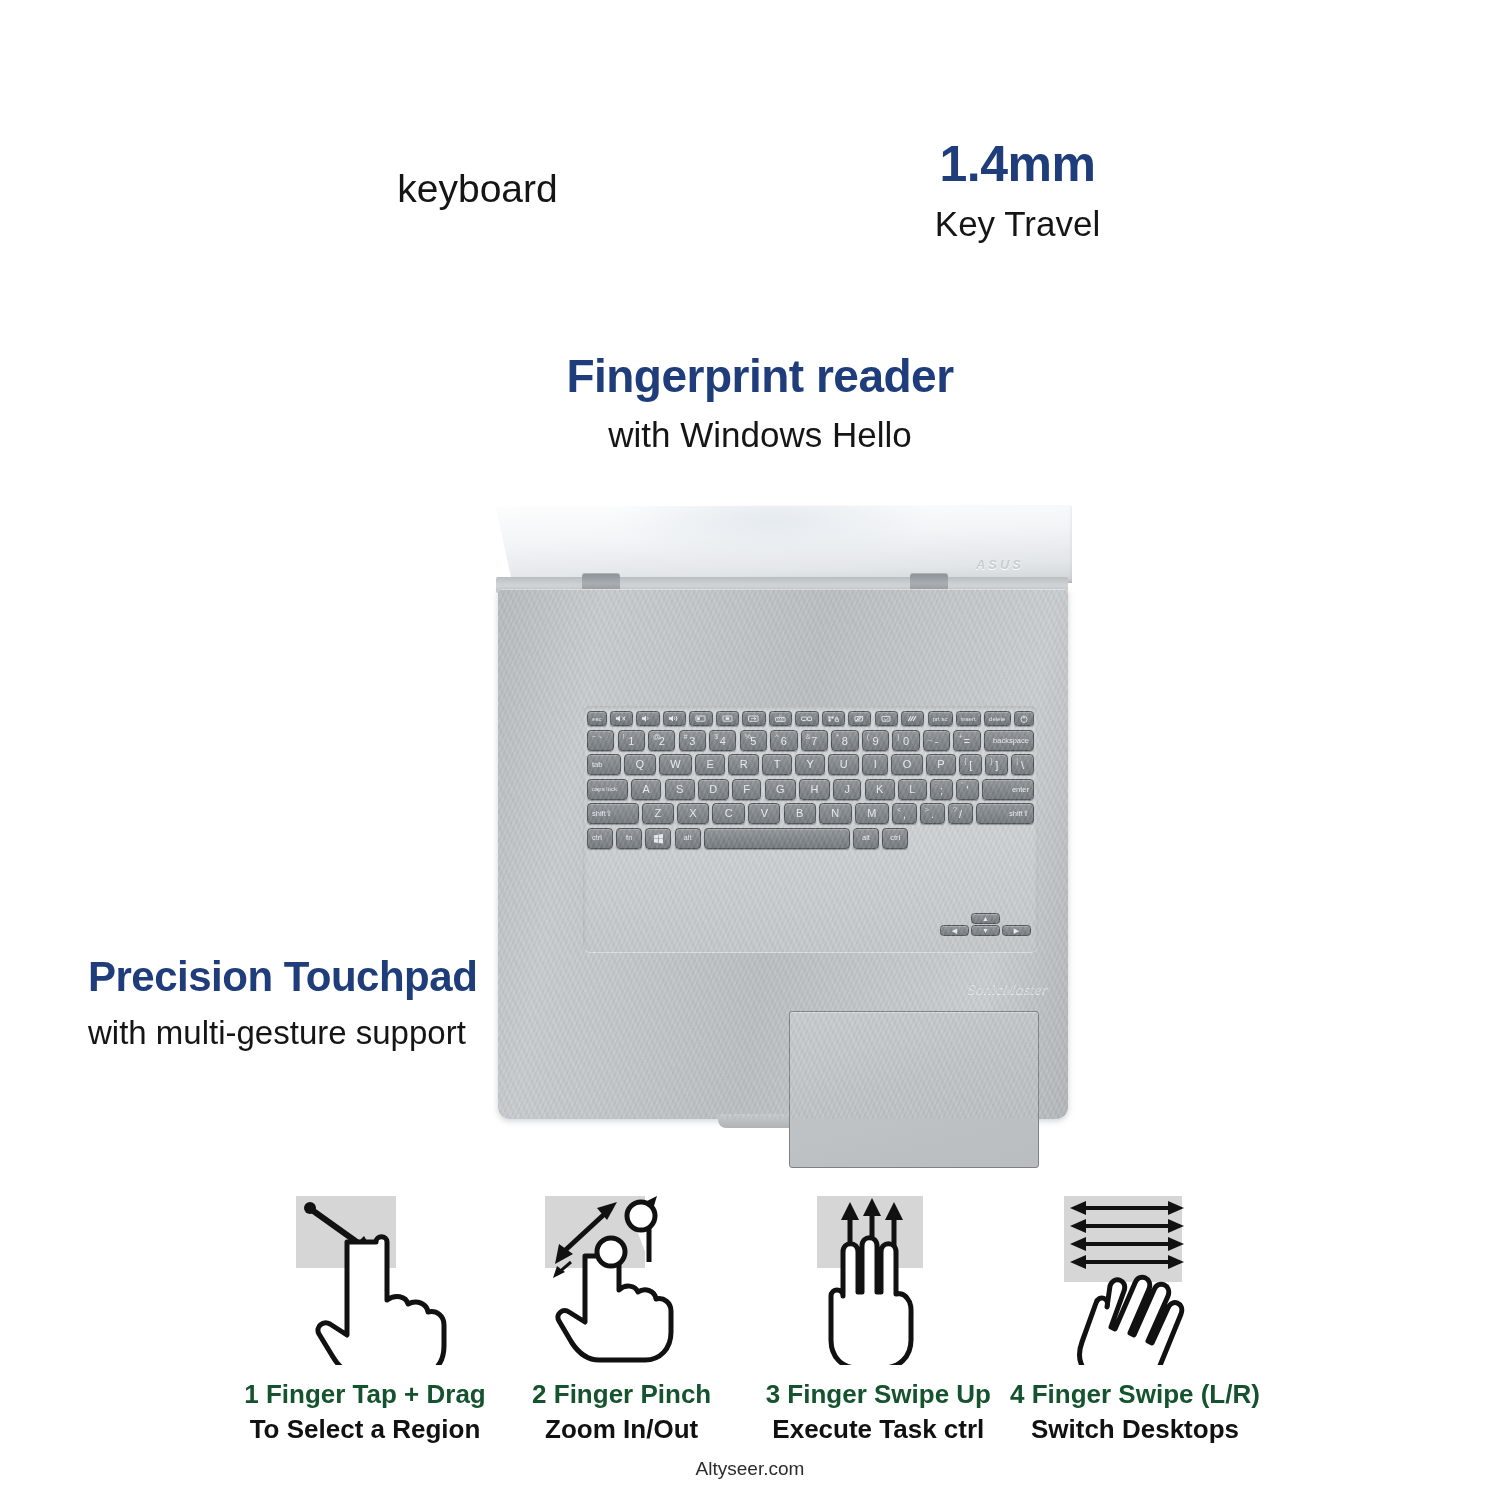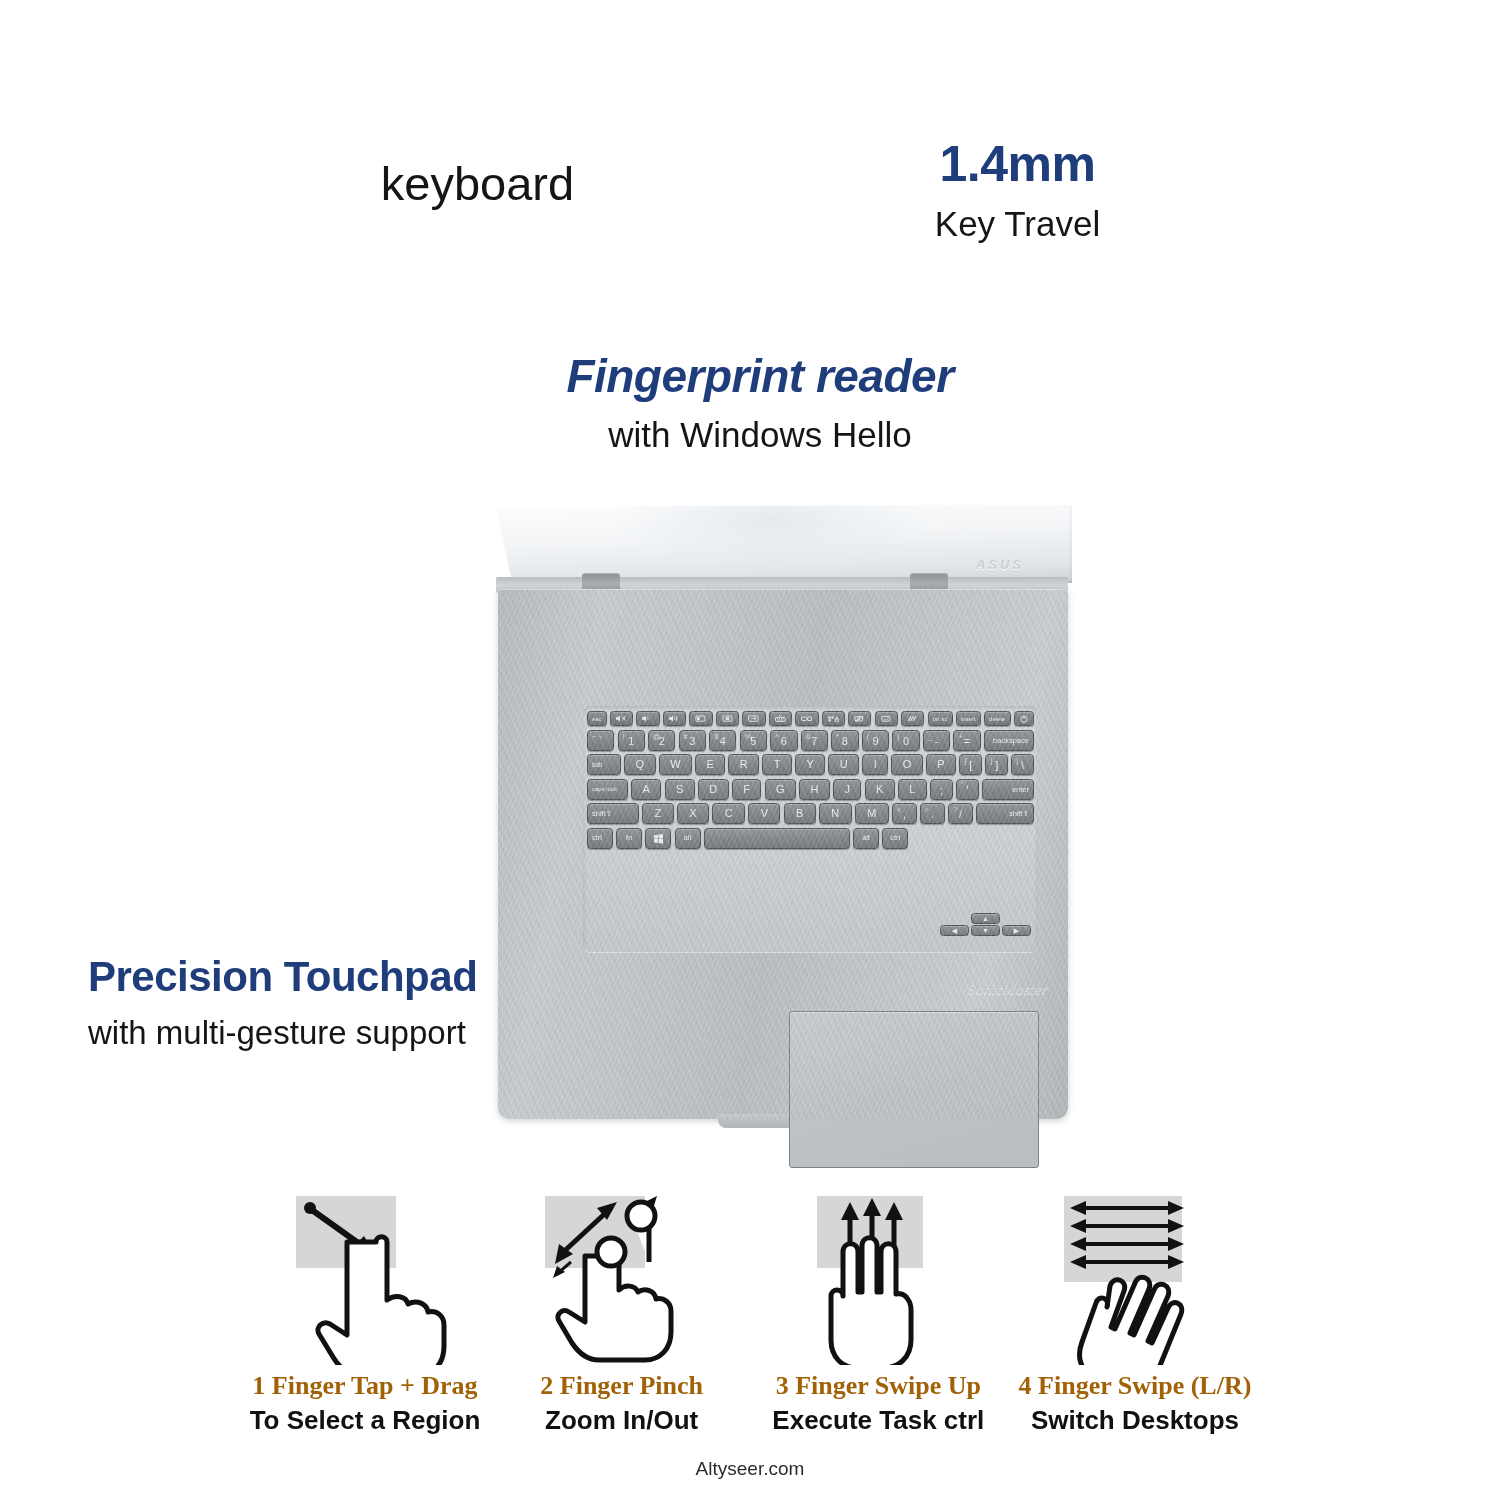--- a/index.html
+++ b/index.html
@@ -33,28 +33,28 @@
   .callout .sub {
     font-family: "Liberation Sans Narrow", "Liberation Sans", sans-serif;
     font-weight: 400;
     color: #151515;
     white-space: nowrap;
     line-height: 1.1;
   }
 
   #callout-chiclet        { left: 265px;  top: 138px; width: 425px; }
   #callout-chiclet .headline { font-size: 50px; }
-  #callout-chiclet .sub      { font-size: 47px; margin-top: 20px; }
+  #callout-chiclet .sub      { font-size: 39px; margin-top: 30px; }
 
   #callout-keytravel      { left: 805px;  top: 138px; width: 425px; }
   #callout-keytravel .headline { font-size: 50px; }
   #callout-keytravel .sub      { font-size: 35px; margin-top: 14px; }
 
   #callout-fingerprint    { left: 455px;  top: 352px; width: 610px; }
-  #callout-fingerprint .headline { font-size: 46px; font-style: italic; }
+  #callout-fingerprint .headline { font-size: 46px; }
   #callout-fingerprint .sub      { font-size: 35px; margin-top: 16px; text-align: center; }
 
   #callout-touchpad       { left: 60px;   top: 955px;  width: 460px; text-align: left; }
   #callout-touchpad .headline { font-size: 42px; padding-left: 28px; }
   #callout-touchpad .sub      { font-size: 33px; margin-top: 16px; padding-left: 28px;}
 
   
   #leader-line {
     position: absolute;
     left: 508px;
@@ -295,26 +295,26 @@
   .gesture { width: 250px; text-align: center; }
   .gesture-art {
     position: relative;
     height: 175px;
     display: flex;
     align-items: flex-end;
     justify-content: center;
   }
   .gesture-art svg { display: block; }
   .g-title {
-    font-family: Liberation Serif, serif;
+    font-family: Liberation Sans, sans-serif;
     font-weight: 700;
     font-size: 26px;
-    color: #a16207;
+    color: #14532d;
     white-space: nowrap;
-    margin-top: 6px;
+    margin-top: 14px;
   }
   .g-sub {
     font-family: "Liberation Sans Narrow","Liberation Sans",sans-serif;
     font-weight: 700;
     font-size: 26px;
     color: #111111;
     white-space: nowrap;
     margin-top: 4px;
   }
 

